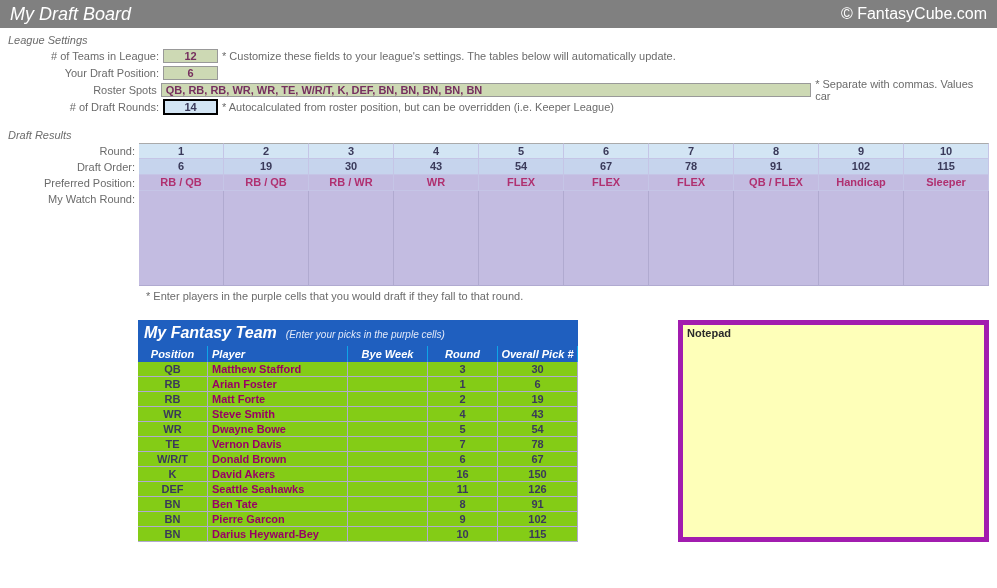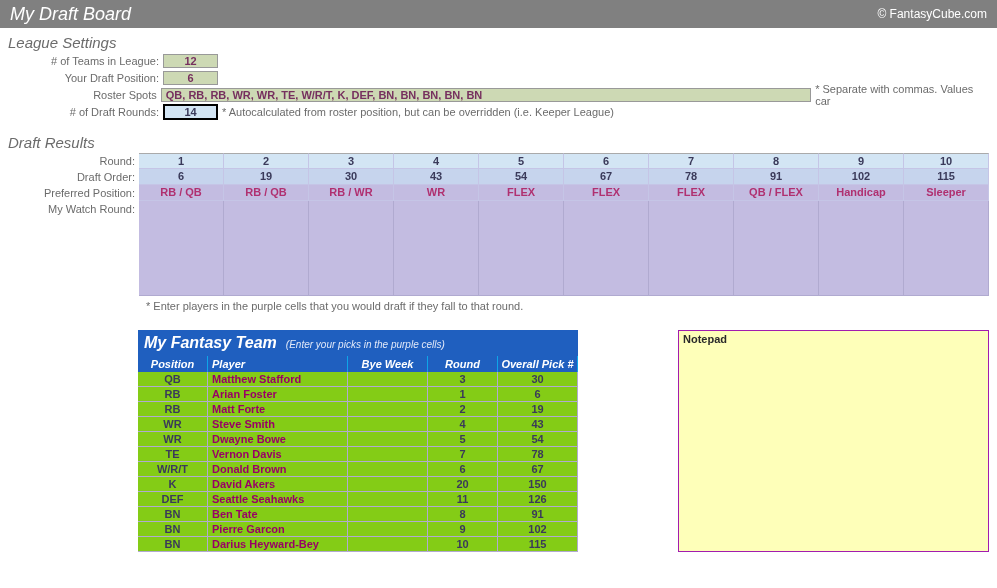--- a/index.html
+++ b/index.html
@@ -1,21 +1,21 @@
 <!DOCTYPE html>
 <html><head>
 <meta charset="utf-8">
 <style>
 * { box-sizing: border-box; margin: 0; padding: 0; }
 body { font-family: Arial, sans-serif; font-size: 11px; background: #fff; width: 997px; }
 .header-bar { background: #808080; color: #fff; display: flex; justify-content: space-between; align-items: center; padding: 4px 10px; height: 28px; }
 .header-bar .title { font-size: 18px; font-style: italic; }
-.header-bar .brand { font-size: 12px; }
+.header-bar .brand { font-size: 16px; }
 .content { padding: 6px 8px 0 8px; }
-.section-head { color: #6b6b6b; font-size: 15px; font-style: italic; margin-bottom: 2px; }
+.section-head { color: #6b6b6b; font-size: 11px; font-style: italic; margin-bottom: 2px; }
 .settings-row { display: flex; align-items: center; margin-bottom: 1px; height: 16px; }
 .settings-label { width: 155px; text-align: right; color: #6b6b6b; padding-right: 4px; }
 .settings-val { border: 1px solid #999; text-align: center; font-weight: bold; }
 .green-cell { background: #cdd9b4; color: #76305e; }
 .blue-sel { background: #d3e5f4; color: #3a3a5a; border: 2px solid #000 !important; }
 .settings-val.w55 { width: 55px; }
 .roster-val { width: 660px; text-align: left; padding: 0 4px; font-weight: bold; }
 .settings-note { color: #6b6b6b; padding-left: 4px; }
 .results-block { margin-top: 14px; }
 .res-row { display: flex; align-items: stretch; }
@@ -38,36 +38,37 @@
 .tcol-pos { width: 70px; }
 .tcol-ply { width: 140px; text-align: left !important; padding-left: 4px !important;}
 .tcol-bye { width: 80px; }
 .tcol-rnd { width: 70px; }
 .tcol-pick { width: 80px; }
 .team-body .team-row { display: flex; background: #84cc16; }
 .team-body .team-row > div { border-right: 1px solid #b0aad0; border-bottom: 1px solid #b0aad0; height: 15px; line-height: 14px; }
 .team-body .tcol-pos { text-align: center; color: #3a3a5a; font-weight: bold;}
 .team-body .tcol-ply { color: #990066; padding-left: 4px; font-weight: bold;}
 .team-body .tcol-rnd, .team-body .tcol-pick { text-align: center; color: #3a3a5a; font-weight: bold;}
-.notepad { width: 325px; background: #feffb9; border: 1px solid #a21caf; height: 222px; padding: 2px 4px; font-weight: bold; color: #2a2a2a;}
+.notepad { width: 325px; background: #feffb9; border: 5px solid #a21caf; height: 222px; padding: 2px 4px; font-weight: bold; color: #2a2a2a;}
 </style>
 </head>
 <body>
 
 <div class="header-bar">
   <div class="title">My Draft Board</div>
   <div class="brand">© FantasyCube.com</div>
 </div>
 
 <div class="content">
   <div class="section-head">League Settings</div>
 
   <div class="settings-row">
     <div class="settings-label"># of Teams in League:</div>
     <div class="settings-val green-cell w55">12</div>
+    <div class="settings-note">* Customize these fields to your league's settings. The tables below will automatically update.</div>
   </div>
   <div class="settings-row">
     <div class="settings-label">Your Draft Position:</div>
     <div class="settings-val green-cell w55">6</div>
   </div>
   <div class="settings-row">
     <div class="settings-label">Roster Spots</div>
     <div class="settings-val green-cell roster-val">QB, RB, RB, WR, WR, TE, W/R/T, K, DEF, BN, BN, BN, BN, BN</div>
     <div class="settings-note">* Separate with commas. Values car</div>
   </div>
@@ -202,21 +203,21 @@
             <div class="tcol-pos">W/R/T</div>
             <div class="tcol-ply">Donald Brown</div>
             <div class="tcol-bye"></div>
             <div class="tcol-rnd">6</div>
             <div class="tcol-pick">67</div>
           </div>
           <div class="team-row">
             <div class="tcol-pos">K</div>
             <div class="tcol-ply">David Akers</div>
             <div class="tcol-bye"></div>
-            <div class="tcol-rnd">20</div>
+            <div class="tcol-rnd">16</div>
             <div class="tcol-pick">150</div>
           </div>
           <div class="team-row">
             <div class="tcol-pos">DEF</div>
             <div class="tcol-ply">Seattle Seahawks</div>
             <div class="tcol-bye"></div>
             <div class="tcol-rnd">11</div>
             <div class="tcol-pick">126</div>
           </div>
           <div class="team-row">

